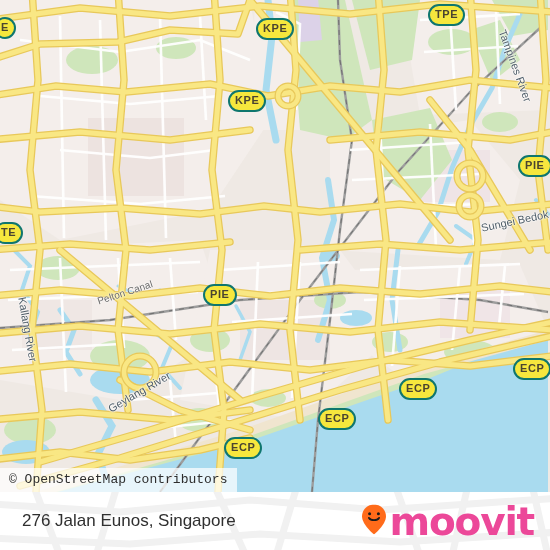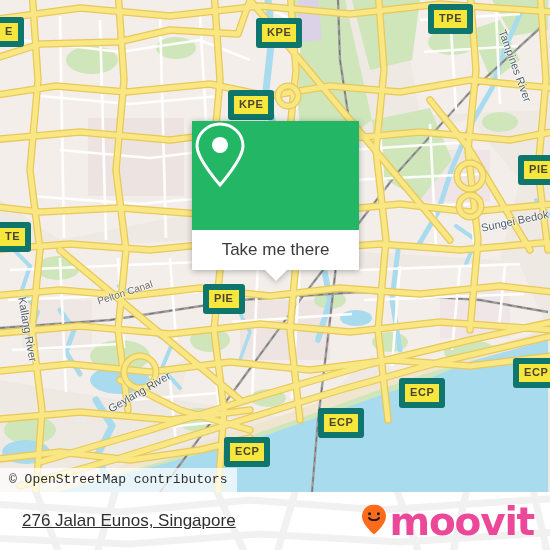--- a/index.html
+++ b/index.html
@@ -17,22 +17,22 @@
     width: 550px; height: 492px;
     overflow: hidden;
     background: #efe9e4;
   }
   #map svg { position: absolute; left: 0; top: 0; }
 
   
   .shield {
     position: absolute;
     background: #f6e73d;
-    border: 6px solid #0f766e;
-    border-radius: 3px;
+    border: 2px solid #0f766e;
+    border-radius: 11px;
     color: #4a4430;
     font-size: 11px;
     font-weight: bold;
     letter-spacing: .6px;
     line-height: 1;
     padding: 3px 5px 4px 5px;
     white-space: nowrap;
     font-family: "Liberation Sans", sans-serif;
   }
 
@@ -111,21 +111,20 @@
     opacity: 1;
   }
   #footer-title {
     position: absolute;
     left: 22px; top: 50%;
     transform: translateY(-50%);
     font-size: 17px;
     color: #2f2f2f;
     font-family: "Liberation Sans", sans-serif;
     white-space: nowrap;
-    text-decoration: underline;
   }
   #brand {
     position: absolute;
     right: 16px; top: 50%;
     transform: translateY(-50%);
     display: flex; align-items: center; gap: 4px;
   }
   #brand-word {
     font-size: 39px;
     font-weight: bold;
@@ -361,34 +360,20 @@
     <div class="shield" style="left:399px; top:378px;">ECP</div>
     <div class="shield" style="left:318px; top:408px;">ECP</div>
     <div class="shield" style="left:224px; top:437px;">ECP</div>
 
     <div class="water-label" style="left:508px; top:28px;  transform:rotate(70deg);  transform-origin:left top;">Tampines River</div>
     <div class="water-label" style="left:480px; top:222px; transform:rotate(-12deg); transform-origin:left top;">Sungei Bedok</div>
     <div class="water-label" style="left:106px; top:404px; transform:rotate(-30deg); transform-origin:left top;">Geylang River</div>
     <div class="water-label" style="left:28px;  top:296px; transform:rotate(80deg);  transform-origin:left top;">Kallang River</div>
     <div class="road-label" style="left:96px;  top:296px; transform:rotate(-18deg); transform-origin:left top;">Pelton Canal</div>
 
-    <div id="popup">
-      <div id="popup-head">
-        <span>
-          <svg width="56" height="68" viewBox="0 0 56 68" fill="none" stroke="#ffffff" stroke-width="3">
-            <path d="M28 3 C15 3 5 13 5 25 C5 38 28 64 28 64 C28 64 51 38 51 25 C51 13 41 3 28 3 Z"></path>
-            <circle cx="28" cy="24" r="8" fill="#ffffff" stroke="none"></circle>
-          </svg>
-        </span>
-      </div>
-      <div id="popup-foot">
-        <span>Take me there</span>
-      </div>
-      <div id="popup-tail"></div>
-    </div>
 
     <div id="attribution">© OpenStreetMap contributors</div>
   </div>
 
   <div id="footer">
     <svg id="footer-watermark" width="550" height="70" viewBox="0 0 550 70">
       <g stroke="#f1f1f1" fill="none" stroke-width="7" stroke-linecap="round">
         <path d="M-10,18 L120,26 L250,14 L380,24 L560,12"></path>
         <path d="M-10,52 L130,58 L260,48 L400,56 L560,46"></path>
         <path d="M30,-10 L60,70"></path>

